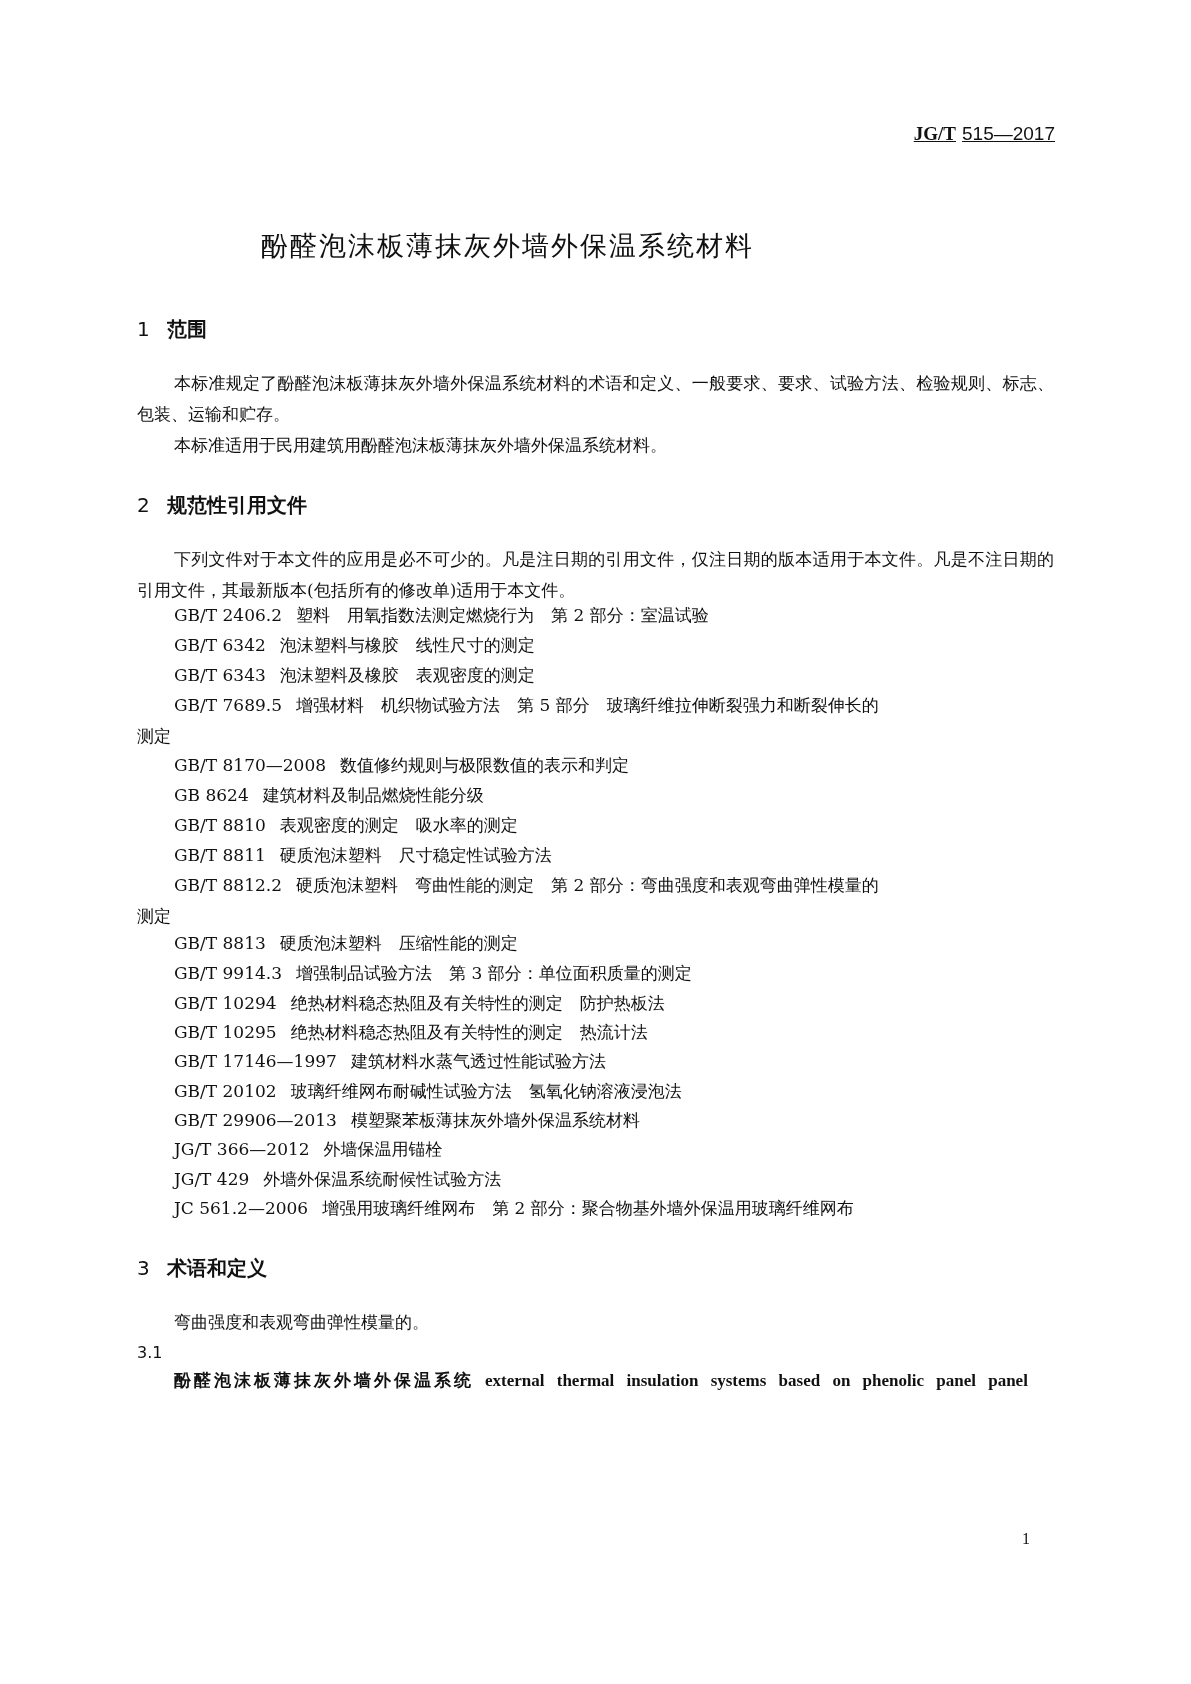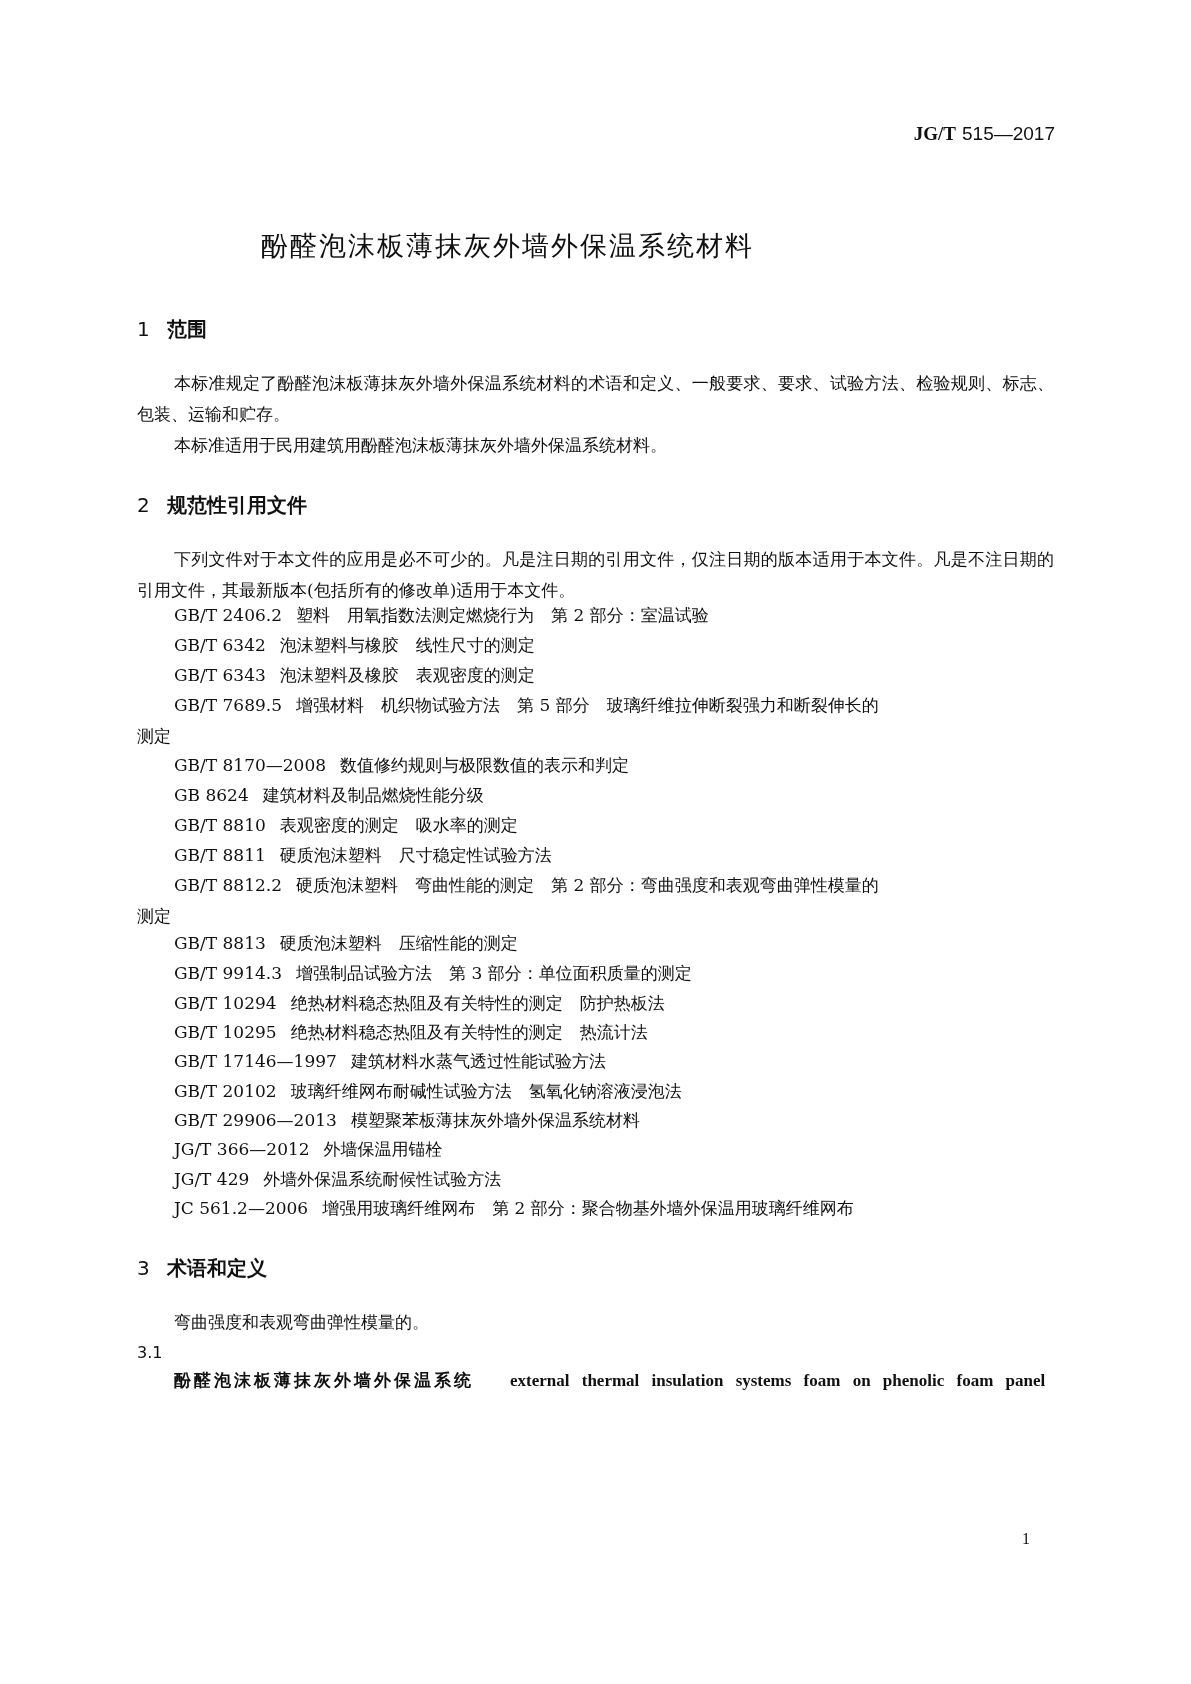--- a/index.html
+++ b/index.html
@@ -1,35 +1,35 @@
 <!DOCTYPE html>
 <html><head>
 <meta charset="utf-8">
 <style>
   html, body { margin: 0; padding: 0; background: #ffffff; }
   body { width: 1191px; height: 1684px; position: relative; overflow: hidden;
          font-family: "DejaVu Serif", "Liberation Serif", serif; color: #111; }
   .std-no { position: absolute; top: 122px; right: 136px; font-size: 19px; }
-  .std-no b { font-family: "Liberation Serif", serif; font-weight: bold; }
-  .std-no span { font-family: "Liberation Sans", sans-serif; }
+  .std-no b { font-family: "Liberation Serif", serif; font-weight: bold; text-decoration: underline; }
+  .std-no span { font-family: "Liberation Sans", sans-serif; text-decoration: underline; }
   .doc-title { position: absolute; top: 228px; left: 0; width: 1015px; text-align: center;
                font-family: "DejaVu Sans", sans-serif; font-size: 27px; letter-spacing: 2px; }
   .sec-head { position: absolute; left: 137px; font-family: "DejaVu Sans", sans-serif;
               font-size: 20px; font-weight: bold; }
   .sec-head .num { display: inline-block; width: 30px; font-weight: normal; }
   .para { position: absolute; left: 137px; width: 917px; font-size: 17px; line-height: 31px;
           text-indent: 37px; text-align: justify; }
   .ref { position: absolute; left: 174px; font-size: 17px; line-height: 31px; white-space: nowrap; }
   .ref.wrap { white-space: normal; width: 880px; }
   .ref .code { margin-right: 14px; }
   .ref .cont { position: relative; left: -37px; display: block; }
   .term-num { position: absolute; left: 137px; font-family: "DejaVu Sans", sans-serif; font-size: 16px; text-align: right; }
   .term { position: absolute; left: 137px; width: 917px; font-size: 17px; line-height: 31px;
           text-indent: 37px; font-weight: bold; text-align: justify; }
-  .term .cn { font-family: "DejaVu Sans", sans-serif; letter-spacing: 3px; margin-right: 36px; }
+  .term .cn { font-family: "DejaVu Sans", sans-serif; letter-spacing: 3px; margin-right: 11px; }
   .term .en { font-family: "Liberation Serif", serif; word-spacing: 8px; }
   .page-num { position: absolute; top: 1530px; left: 1022px; font-family: "Liberation Serif", serif; font-size: 16px; }
 </style>
 </head>
 <body>
 
 <div class="std-no">
   <b>JG/T</b>
   <span>515—2017</span>
 </div>
@@ -66,16 +66,16 @@
 <div class="ref" style="top:1134px"><span class="code">JG/T 366—2012</span><span>外墙保温用锚栓</span></div>
 <div class="ref" style="top:1164px"><span class="code">JG/T 429</span><span>外墙外保温系统耐候性试验方法</span></div>
 <div class="ref" style="top:1193px"><span class="code">JC 561.2—2006</span><span>增强用玻璃纤维网布　第 2 部分：聚合物基外墙外保温用玻璃纤维网布</span></div>
 
 <div class="sec-head" style="top:1255px">
   <span class="num">3</span><span>术语和定义</span>
 </div>
 <div class="para" style="top:1307px">弯曲强度和表观弯曲弹性模量的。</div>
 <div class="term-num" style="top:1343px">3.1</div>
 <div class="term" style="top:1365px">
-  <span class="cn">酚醛泡沫板薄抹灰外墙外保温系统</span><span class="en">external thermal insulation systems foam on phenolic foam panel</span>
+  <span class="cn">酚醛泡沫板薄抹灰外墙外保温系统</span><span class="en">external thermal insulation systems based on phenolic panel panel</span>
 </div>
 
 <div class="page-num">1</div>
 
 </body></html>

